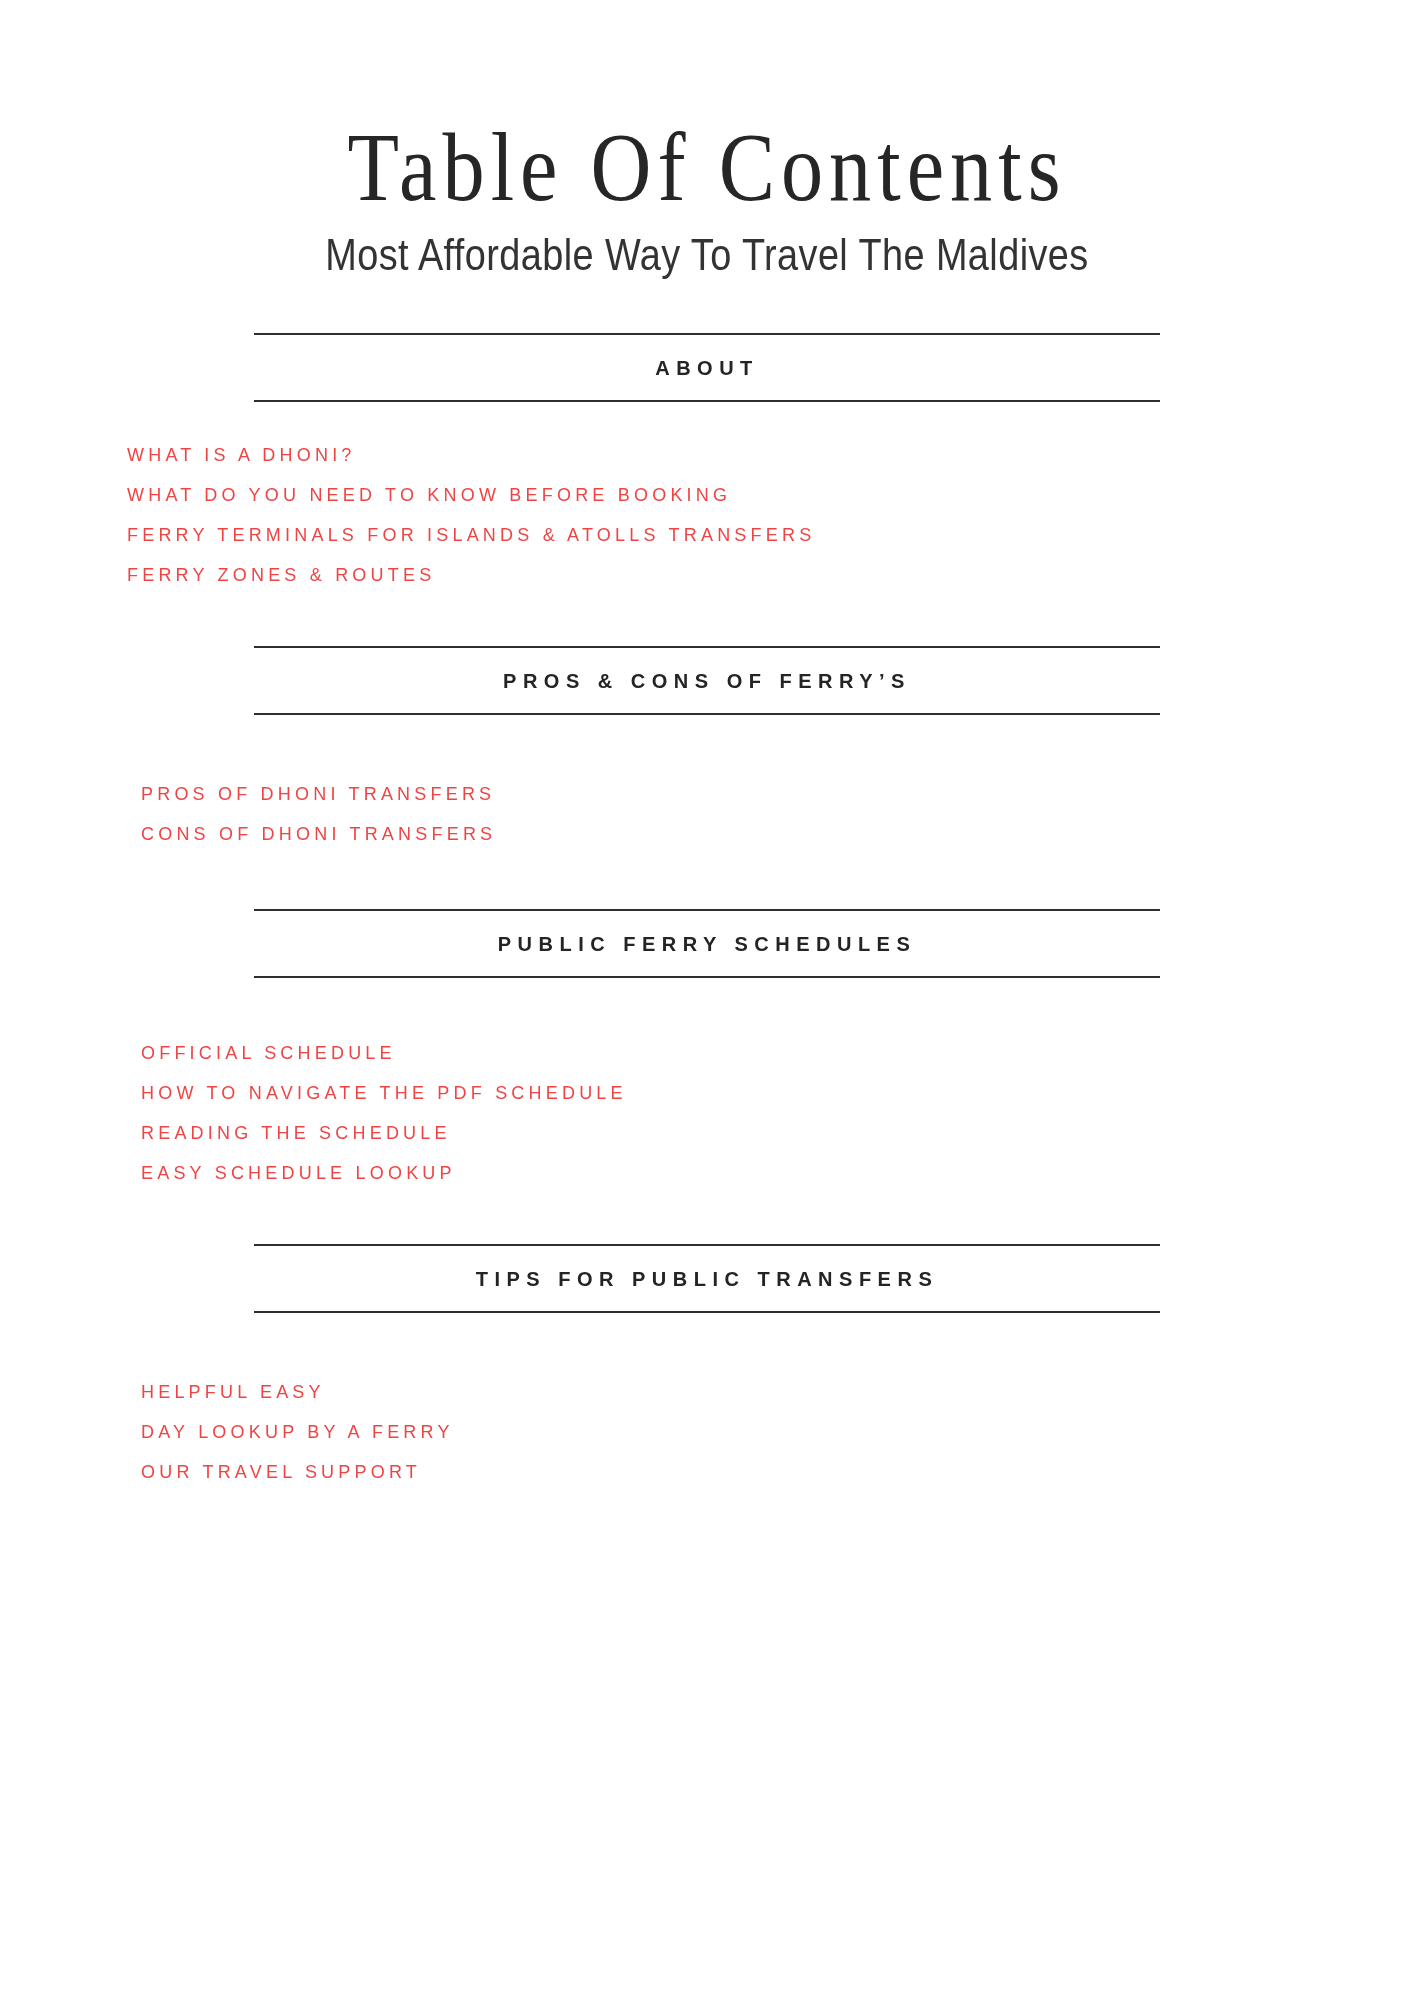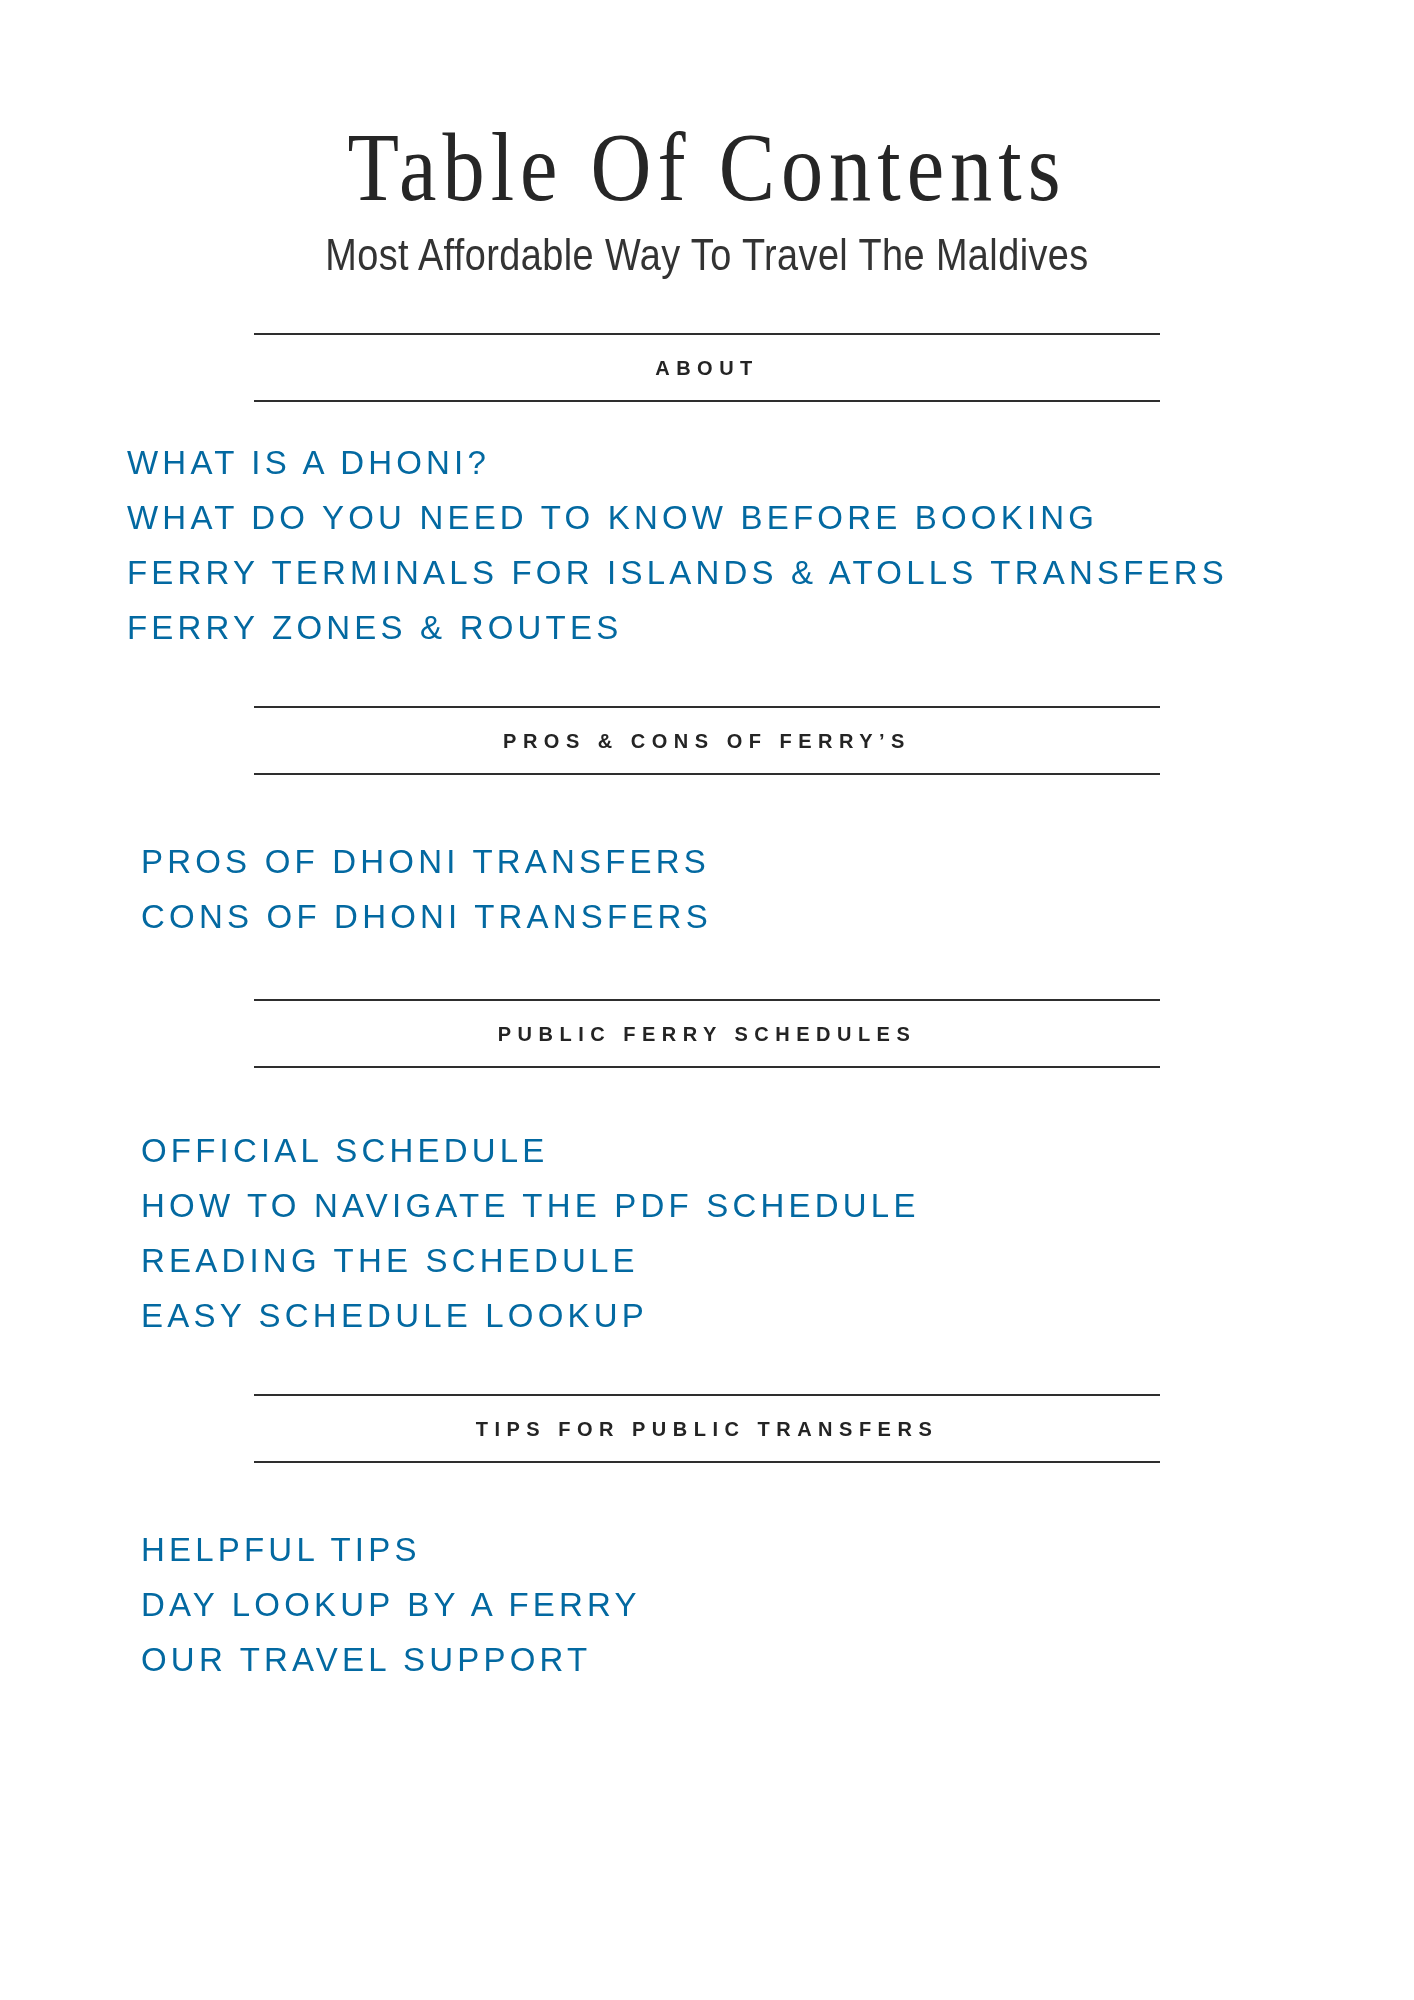--- a/index.html
+++ b/index.html
@@ -90,23 +90,23 @@
   
   .entries {
     list-style: none;
     margin: 0;
     padding: 0;
   }
 
   .entry {
     font-family: "Liberation Sans", sans-serif;
     font-weight: 300;
-    font-size: 33px;
+    font-size: 18px;
     letter-spacing: 4.2px;
-    color: #0369a1;
+    color: #ef4444;
     line-height: 1.0;
     white-space: nowrap;
   }
 
   
   .about-header-wrap { margin-top: 52px; }
   .about-list { margin-top: 44px; padding-left: 0px; }
   .about-list .entry { margin-bottom: 22px; }
 
   .ferry-header-wrap { margin-top: 66px; }
@@ -171,19 +171,19 @@
     </ul>
   </div>
 
   <div class="section">
     <div class="section-header tips-header-wrap">
       <div class="rule"></div>
       <div class="section-title">TIPS FOR PUBLIC TRANSFERS</div>
       <div class="rule"></div>
     </div>
     <ul class="entries tips-list">
-      <li class="entry">HELPFUL TIPS</li>
+      <li class="entry">HELPFUL EASY</li>
       <li class="entry">DAY LOOKUP BY A FERRY</li>
       <li class="entry">OUR TRAVEL SUPPORT</li>
     </ul>
   </div>
 
 </div>
 
 </body></html>

